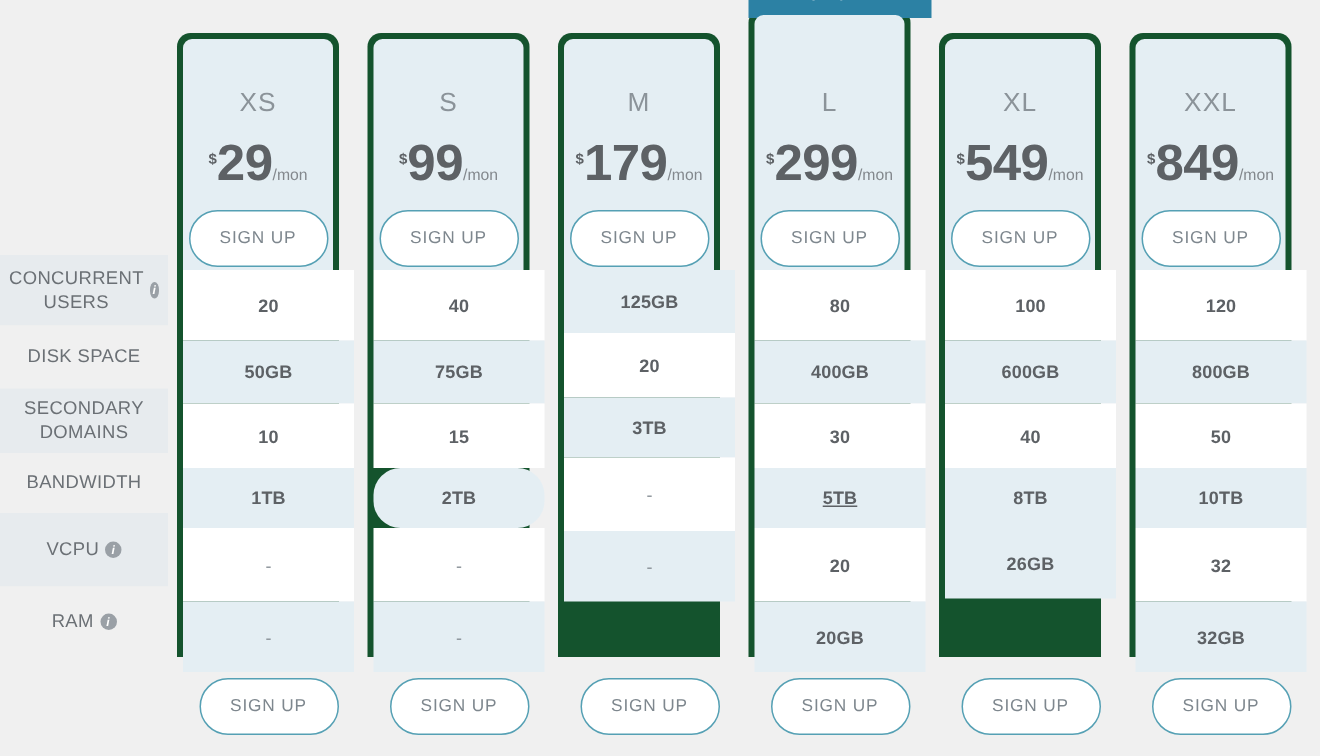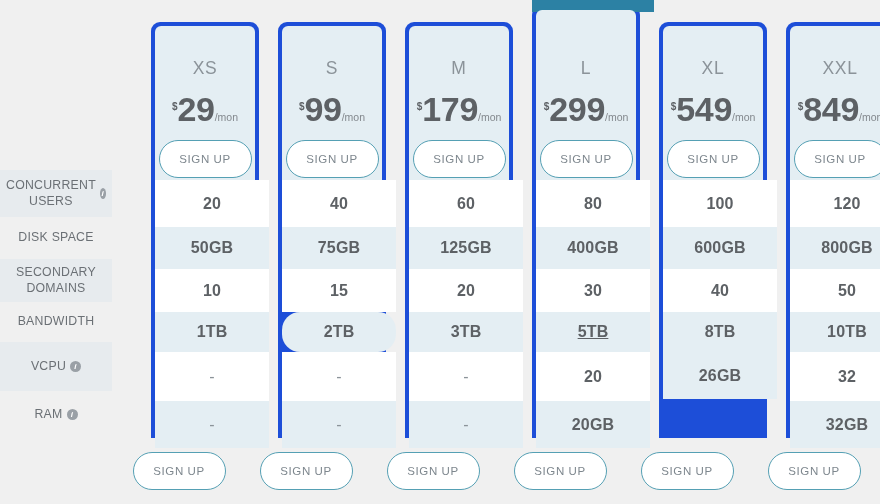--- a/index.html
+++ b/index.html
@@ -66,24 +66,23 @@
     margin-left: 4px;
   }
 
   
 
   .plan-card {
     position: absolute;
     top: 22px;
     width: 108px;
     height: 416px;
-    background: #1d4ed8;
+    background: #14532d;
     border-radius: 9px 9px 0 0;
     padding: 4px 4px 0 4px;
-    margin-left: 33px;
   }
 
   .plan-card.popular { top: 6px; height: 432px; }
 
   .popular-badge {
     position: absolute;
     left: 0;
     top: -22px;
     width: 122px;
     height: 28px;
@@ -157,21 +156,21 @@
   }
 
   
 
   .feature-rows { width: 114px; }
 
   .value-cell {
     display: flex;
     align-items: center;
     justify-content: center;
-    font-size: 16px;
+    font-size: 12px;
     color: #5d6165;
     font-weight: bold;
     letter-spacing: 0.01em;
   }
 
   .value-cell.shaded { background: #e4eef3; }
   .value-cell.plain  { background: #ffffff; }
   .value-cell.dash   { font-weight: normal; color: #8b9399; }
 
   
@@ -246,21 +245,20 @@
           <div class="value-cell shaded dash" style="height: 47px;">-</div>
         </div>
       </div>
       <div class="plan-card" style="left: 372px;">
         <div class="card-header">
           <div class="plan-name">M</div>
           <div class="plan-price"><span class="price-currency">$</span><span class="price-amount">179</span><span class="price-period">/mon</span></div>
           <button class="signup-btn">SIGN UP</button>
         </div>
         <div class="feature-rows">
-          <div class="value-cell plain" style="height: 47px;">60</div>
           <div class="value-cell shaded" style="height: 42px;">125GB</div>
           <div class="value-cell plain" style="height: 43px;">20</div>
           <div class="value-cell shaded" style="height: 40px;">3TB</div>
           <div class="value-cell plain dash" style="height: 49px;">-</div>
           <div class="value-cell shaded dash" style="height: 47px;">-</div>
         </div>
       </div>
       <div class="plan-card popular" style="left: 499px;">
         <div class="popular-badge">POPULAR</div>
         <div class="card-header">

